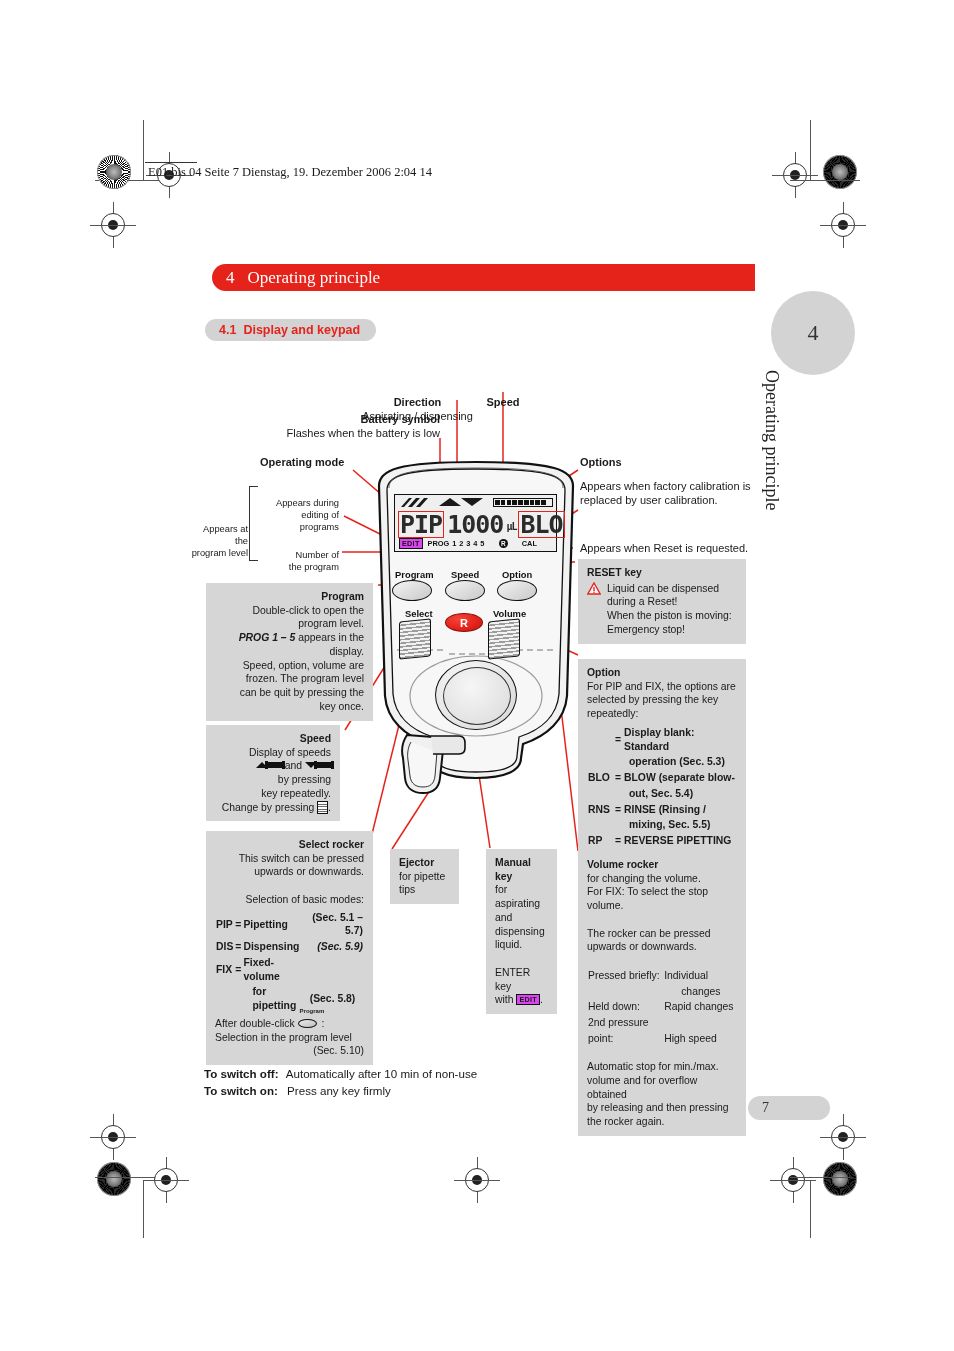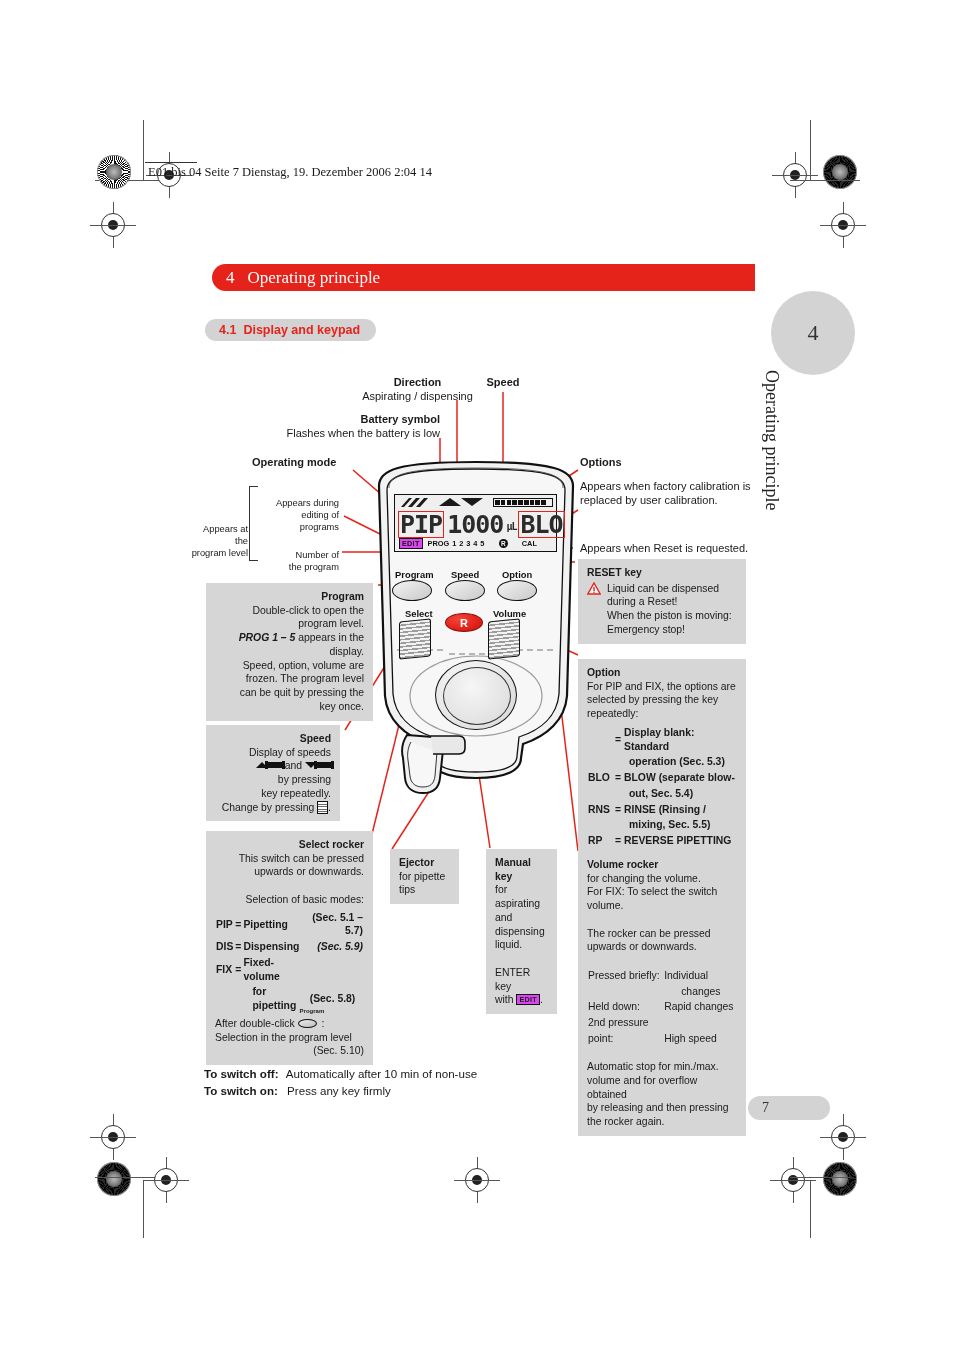--- a/index.html
+++ b/index.html
@@ -102,21 +102,21 @@
     position:absolute; left:748px; top:1096px; width:82px; height:24px;
     background:#d3d3d3; border-radius:12px;
     display:flex; align-items:center; padding-left:14px;
   }
   .page-pill span { font-family:"Liberation Serif", serif; font-size:14px; color:#333; }
 
   
   .lbl { position:absolute; font-size:11px; line-height:1.28; color:#1a1a1a; }
   .lbl b { font-weight:bold; }
   .lbl.r { text-align:right; }
-  .lbl.c { text-align:center; }
+  .lbl.c { text-align:center;margin-top:20px; }
   .lbl.small { font-size:9.3px; }
 
   
   .box {
     position:absolute; background:#d6d6d6; padding:7px 9px;
     font-size:10.4px; line-height:1.32; color:#1a1a1a;
   }
   .box .hd { font-weight:bold; display:block; }
   .box.rt { text-align:right; }
   .box .ital { font-style:italic; font-weight:bold; }
@@ -377,21 +377,21 @@
 
   <div class="lbl c" style="left:455px; top:375px; width:96px;">
     <b>Speed</b>
   </div>
 
   <div class="lbl r" style="left:240px; top:412px; width:200px;">
     <b>Battery symbol</b><br>
     <span>Flashes when the battery is low</span>
   </div>
 
-  <div class="lbl" style="left:252px; top:455px; width:140px;">
+  <div class="lbl" style="left:260px; top:455px; width:140px;">
     <b>Operating mode</b>
   </div>
 
   <div class="lbl" style="left:580px; top:455px; width:180px;">
     <b>Options</b>
   </div>
   <div class="lbl" style="left:580px; top:479px; width:175px;">
     <span>Appears when factory calibration is replaced by user calibration.</span>
   </div>
 
@@ -675,21 +675,21 @@
             <td>=</td>
             <td>Manual (Sec. 5.7)</td>
           </tr>
     </tbody>
       </table>
   </div>
 
   <div class="box" style="left:578px; top:851px; width:168px;">
     <span class="hd">Volume rocker</span>
     <span>for changing the volume.</span><br>
-    <span>For FIX: To select the switch</span><br>
+    <span>For FIX: To select the stop</span><br>
     <span>volume.</span><br><br>
     <span>The rocker can be pressed</span><br>
     <span>upwards or downwards.</span><br><br>
     <table style="border-collapse:collapse; font-size:10.4px; width:100%;">
       <tbody>
           <tr>
             <td>Pressed briefly:</td>
             <td>Individual</td>
           </tr>
       <tr>

